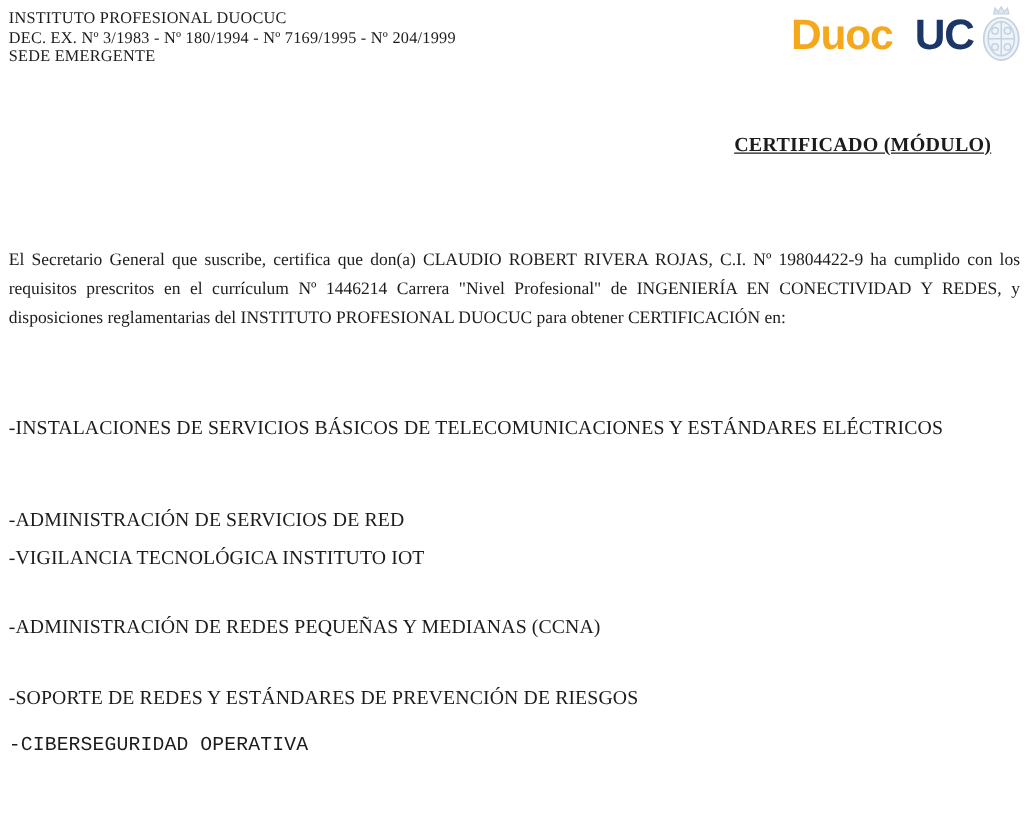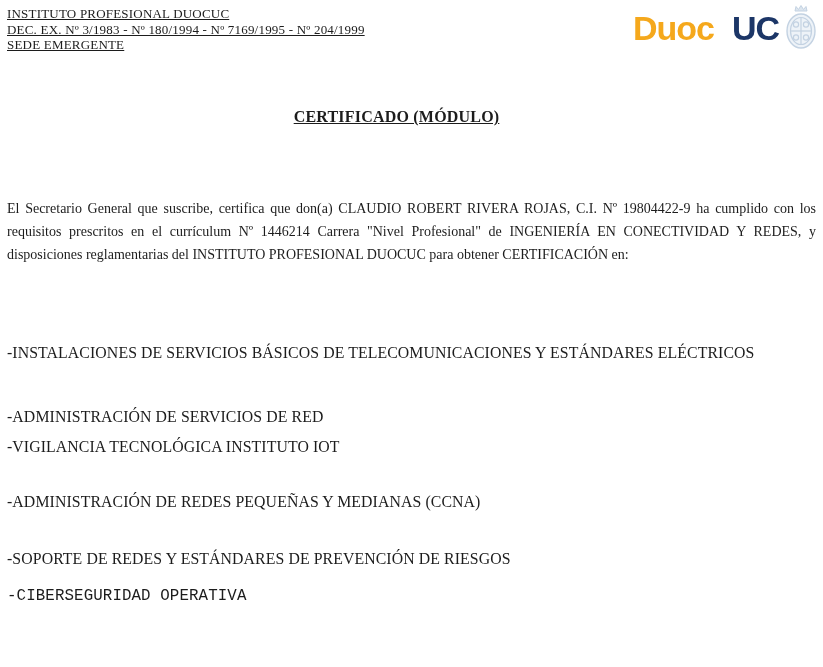--- a/index.html
+++ b/index.html
@@ -19,21 +19,20 @@
 
   
   .letterhead {
     position: absolute;
     top: 6px;
     left: 7px;
     font-size: 13px;
     line-height: 15.5px;
     letter-spacing: 0.2px;
     white-space: nowrap;
-    text-decoration: underline;
   }
 
   
   .logo {
     position: absolute;
     top: 4px;
     right: 2px;
     display: flex;
     align-items: center;
     font-family: "Liberation Sans", "DejaVu Sans", sans-serif;
@@ -66,21 +65,21 @@
     stroke: var(--emblem-color, #C3D2E2);
     stroke-width: 1.4;
   }
 
   
   .doc-title {
     position: absolute;
     top: 108px;
     left: 0;
     right: 30px;
-    text-align: center;
+    text-align: right;
     font-weight: 700;
     font-size: 16px;
     letter-spacing: 0.2px;
     text-decoration: underline;
   }
 
   
   .paragraph {
     position: absolute;
     top: 197px;
@@ -92,21 +91,21 @@
   }
 
   
   .module-item {
     position: absolute;
     left: 7px;
     font-size: 15.8px;
     white-space: nowrap;
     letter-spacing: 0.1px;
   }
-  .module-item:nth-of-type(1) { top: 344px; }
+  .module-item:nth-of-type(1) { top: 334px; }
   .module-item:nth-of-type(2) { top: 384px; margin-top: 24px; }
   .module-item:nth-of-type(3) { top: 438px; }
   .module-item:nth-of-type(4) { top: 493px; }
   .module-item:nth-of-type(5) { top: 550px; }
   .module-item:nth-of-type(6) { top: 587px; font-family: Liberation Mono, monospace; }
 </style>
 </head>
 <body>
 
 <div class="page">

